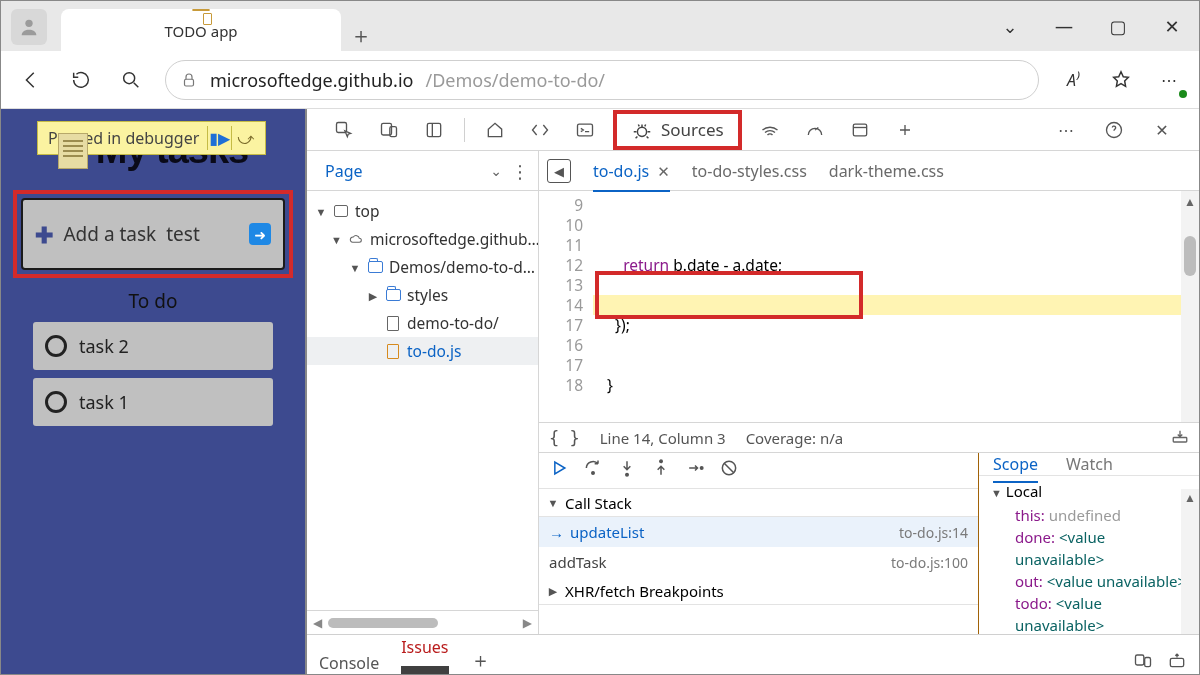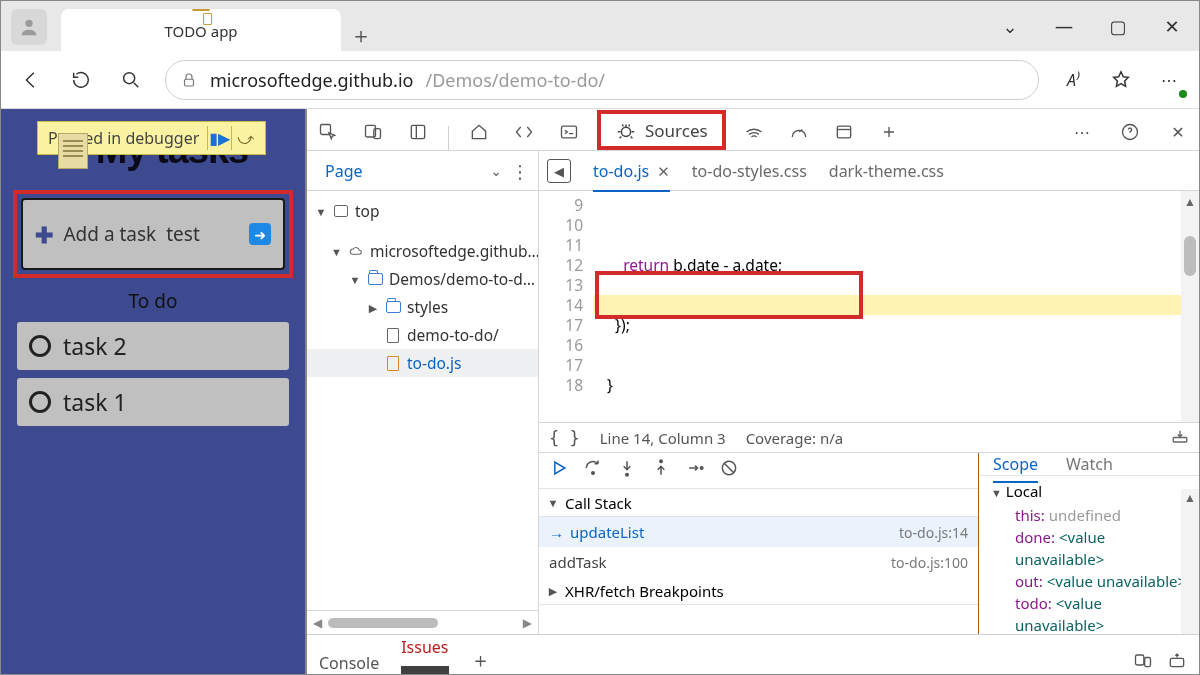--- a/index.html
+++ b/index.html
@@ -36,25 +36,25 @@
   .heading-row { display:flex; align-items:center; justify-content:center; gap:8px; padding-top:20px; }
   .note-icon { width:30px; height:36px; background:#e7dca3; border:1px solid #b7a86a; position:relative;}
   .note-icon::before{content:"";position:absolute;left:4px;right:4px;top:6px;height:2px;background:#9b8c4f;box-shadow:0 5px 0 #9b8c4f,0 10px 0 #9b8c4f,0 15px 0 #9b8c4f;}
   .page h1 { font-family: Impact, "Arial Black", sans-serif; font-size:38px; color:#0a0a18; letter-spacing:-1px;}
   .red-box { border:4px solid #d32a2a; padding:4px; margin: 18px 12px 10px 12px;}
   .add-card { background:#c0c0c0; border:2px solid #1a1a1a; border-radius:4px; height:72px; display:flex; align-items:center; padding:0 12px; gap:10px; font-size:19px; color:#333; }
   .plus { font-size:22px; color:#3d4a8f; font-weight:bold; }
   .spacer-input { flex:1; }
   .arrow-chip { width:22px; height:22px; background:#1e88e5; border-radius:4px; display:flex; align-items:center; justify-content:center; color:#fff; font-size:14px;}
   .section-label { text-align:center; color:#111; font-size:19px; margin:8px 0; }
-  .task-card { background:#c0c0c0; margin:8px 16px; height:48px; border-radius:3px; display:flex; align-items:center; gap:12px; padding:0 12px; font-size:23px; color:#222;}
+  .task-card { background:#c0c0c0; margin:8px 32px; height:48px; border-radius:3px; display:flex; align-items:center; gap:12px; padding:0 12px; font-size:18px; color:#222;}
   .radio { width:22px; height:22px; border:3px solid #222; border-radius:50%; }
   
   .devtools { flex:1; display:flex; flex-direction:column; min-width:0; background:#fff; }
-  .dt-toolbar { height:42px; border-bottom:1px solid #d6d6d6; display:flex; align-items:flex-end; padding:0 2px; gap:7px; }
+  .dt-toolbar { height:42px; border-bottom:1px solid #d6d6d6; display:flex; align-items:center; padding:0 18px; gap:7px; }
   .dt-toolbar .tbtn { width:38px; height:36px; display:flex; align-items:center; justify-content:center; color:#555; }
   .dt-toolbar .tbtn svg { width:20px; height:20px; stroke:#555; fill:none; stroke-width:1.6; }
   .dt-toolbar .sep { width:1px; height:24px; background:#d0d0d0; margin:0 4px;}
   .sources-box { border:4px solid #d32a2a; display:flex; align-items:center; gap:8px; padding:2px 14px; height:40px; margin:0 2px; }
   .sources-box span { font-size:17px; color:#444; }
   .dt-toolbar .right { margin-left:auto; display:flex; align-items:center; gap:10px;}
   
   .dt-body { flex:1; display:flex; min-height:0; }
   .navigator { width:232px; border-right:1px solid #d6d6d6; display:flex; flex-direction:column; }
   .nav-tabs { height:40px; display:flex; align-items:center; border-bottom:1px solid #d6d6d6; padding:0 8px; }
@@ -307,21 +307,21 @@
             <span class="nav-more">⋮</span>
           </div>
           <div class="tree">
             <div class="tree-row">
                 <span class="tw twd"></span>
                 <span class="ic">
                   <span class="ic-frame"></span>
                 </span>
                 <span class="label">top</span>
               </div>
-            <div class="tree-row" style="padding-left:24px;margin-top:12px;">
+            <div class="tree-row" style="padding-left:24px;">
                 <span class="tw twd"></span>
                 <span class="ic ic-cloud">
                   <svg viewBox="0 0 24 16">
                     <path d="M7 13a4 4 0 1 1 1-8 5 5 0 0 1 9 2 3 3 0 0 1 0 6z"></path>
                   </svg>
                 </span>
                 <span class="label">microsoftedge.github…</span>
               </div>
             <div class="tree-row" style="padding-left:42px;">
                 <span class="tw twd"></span>

